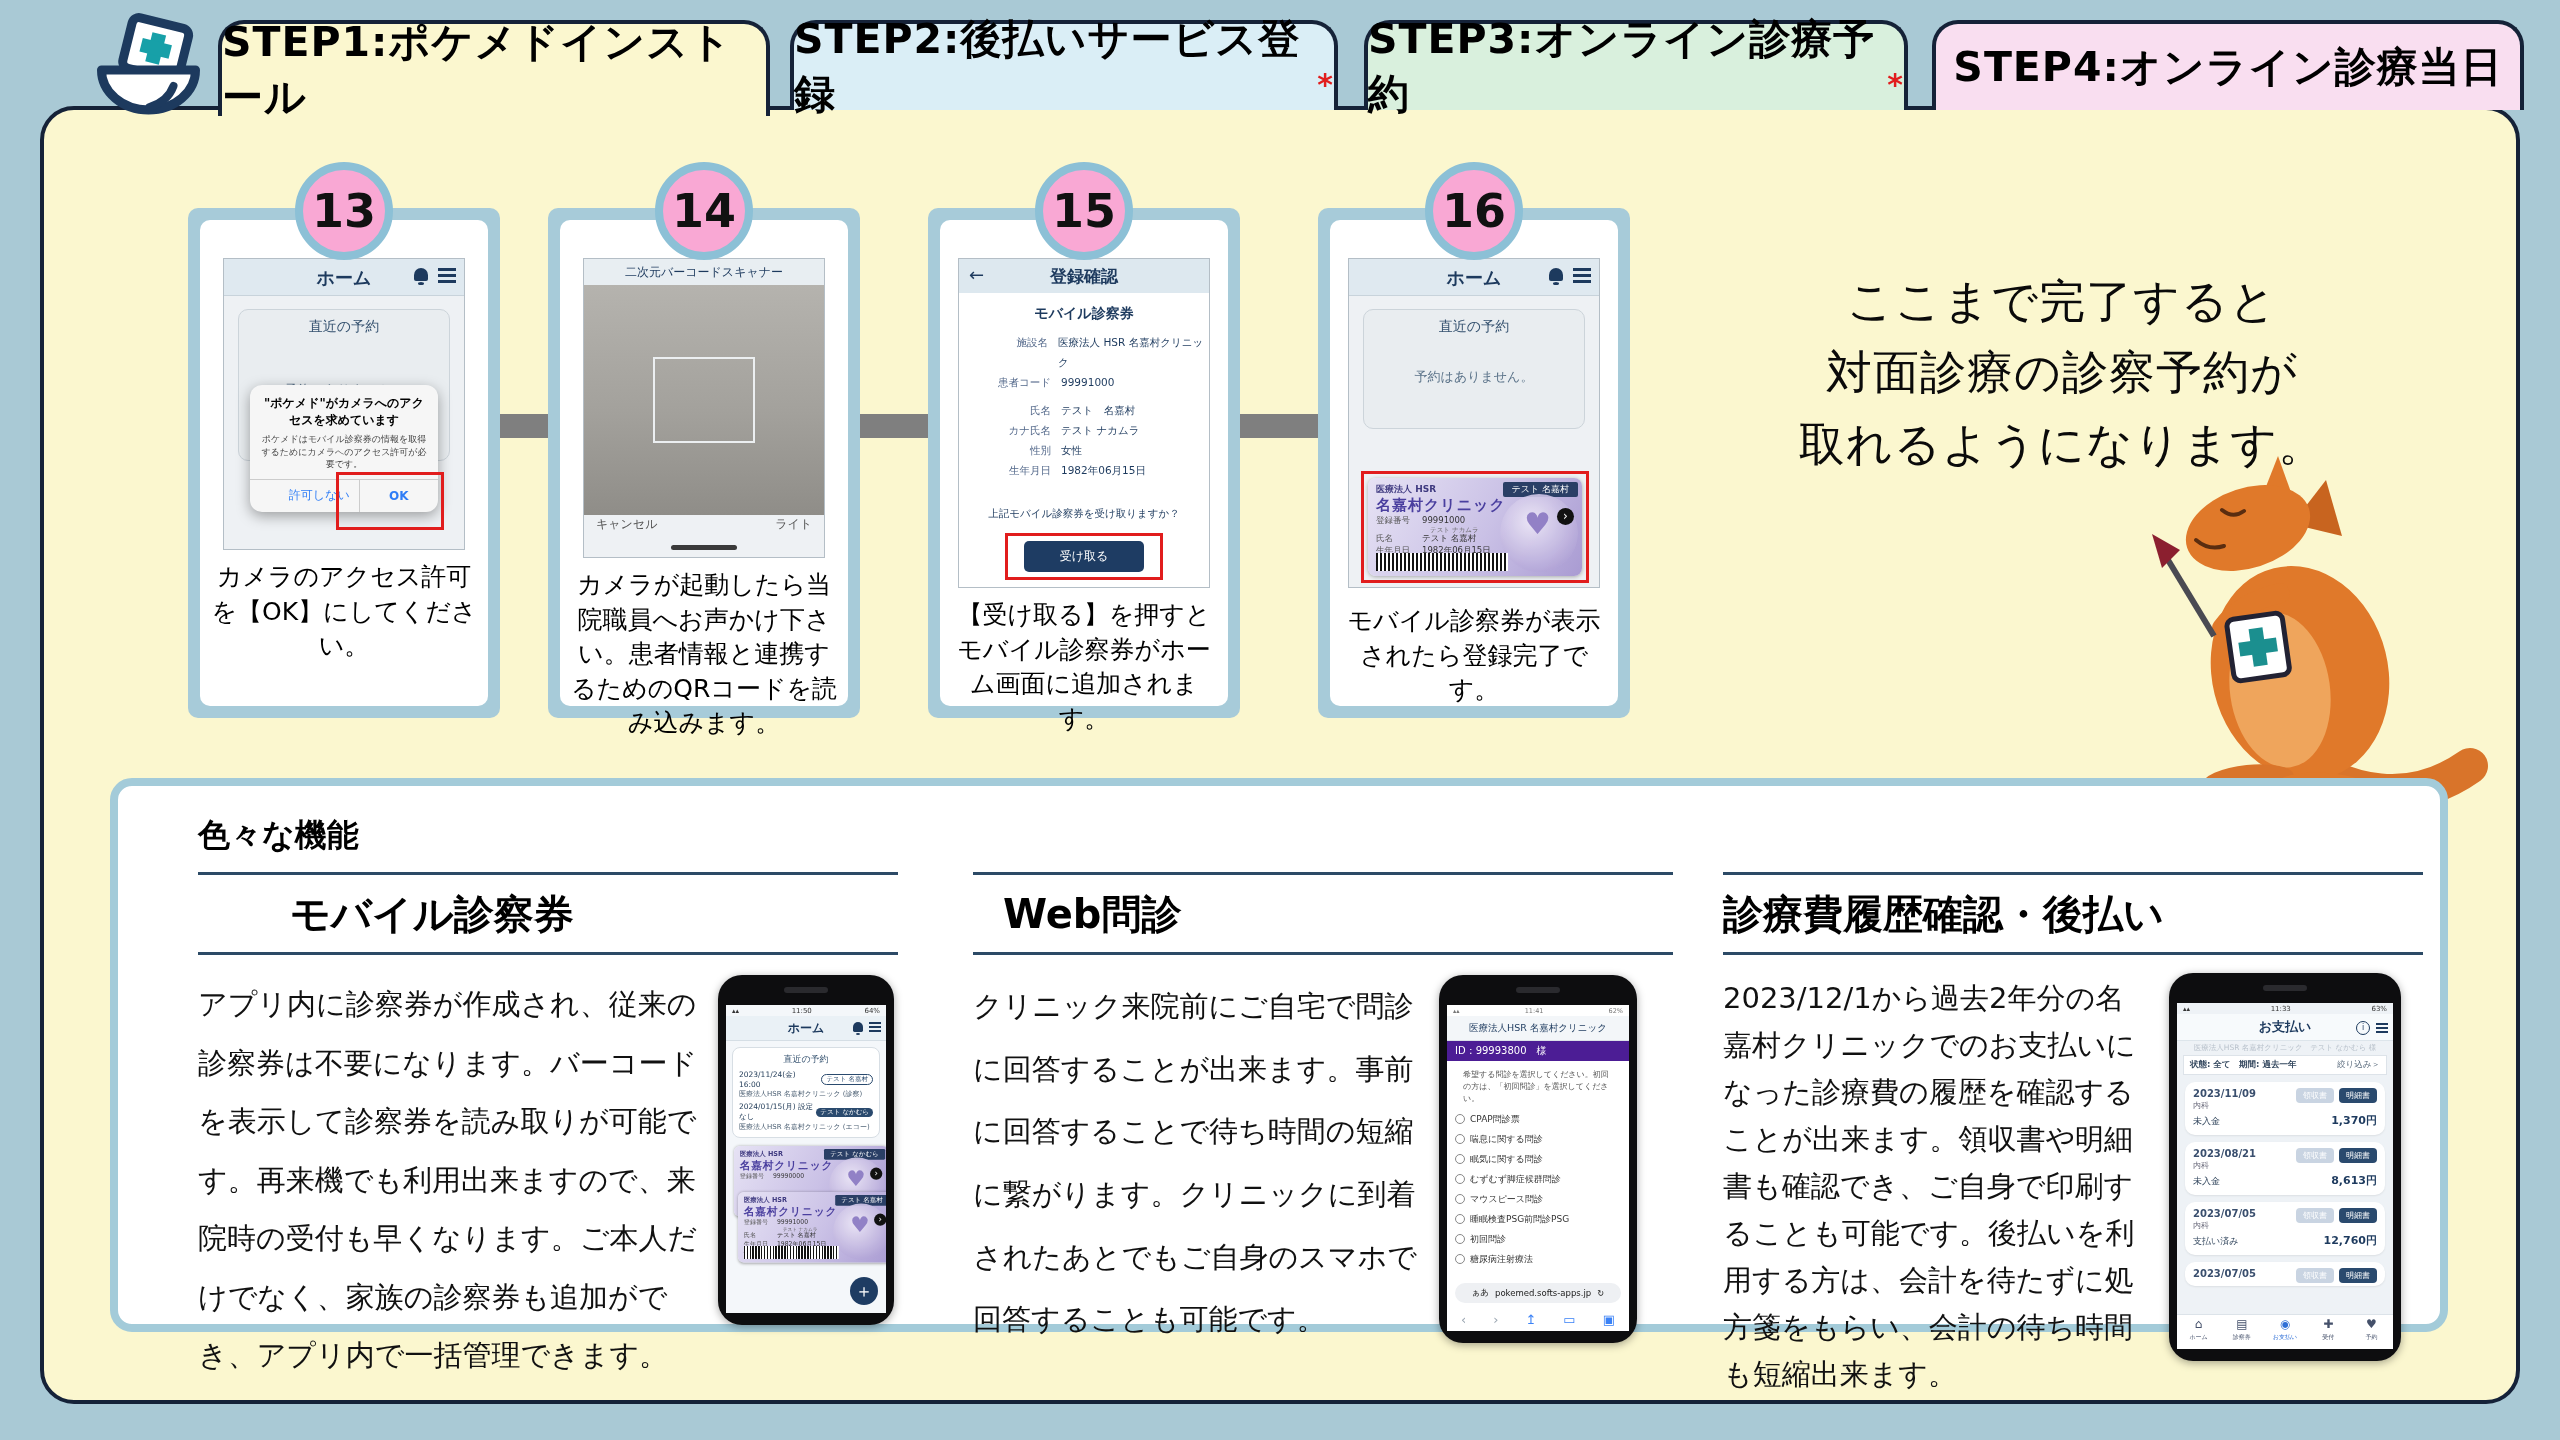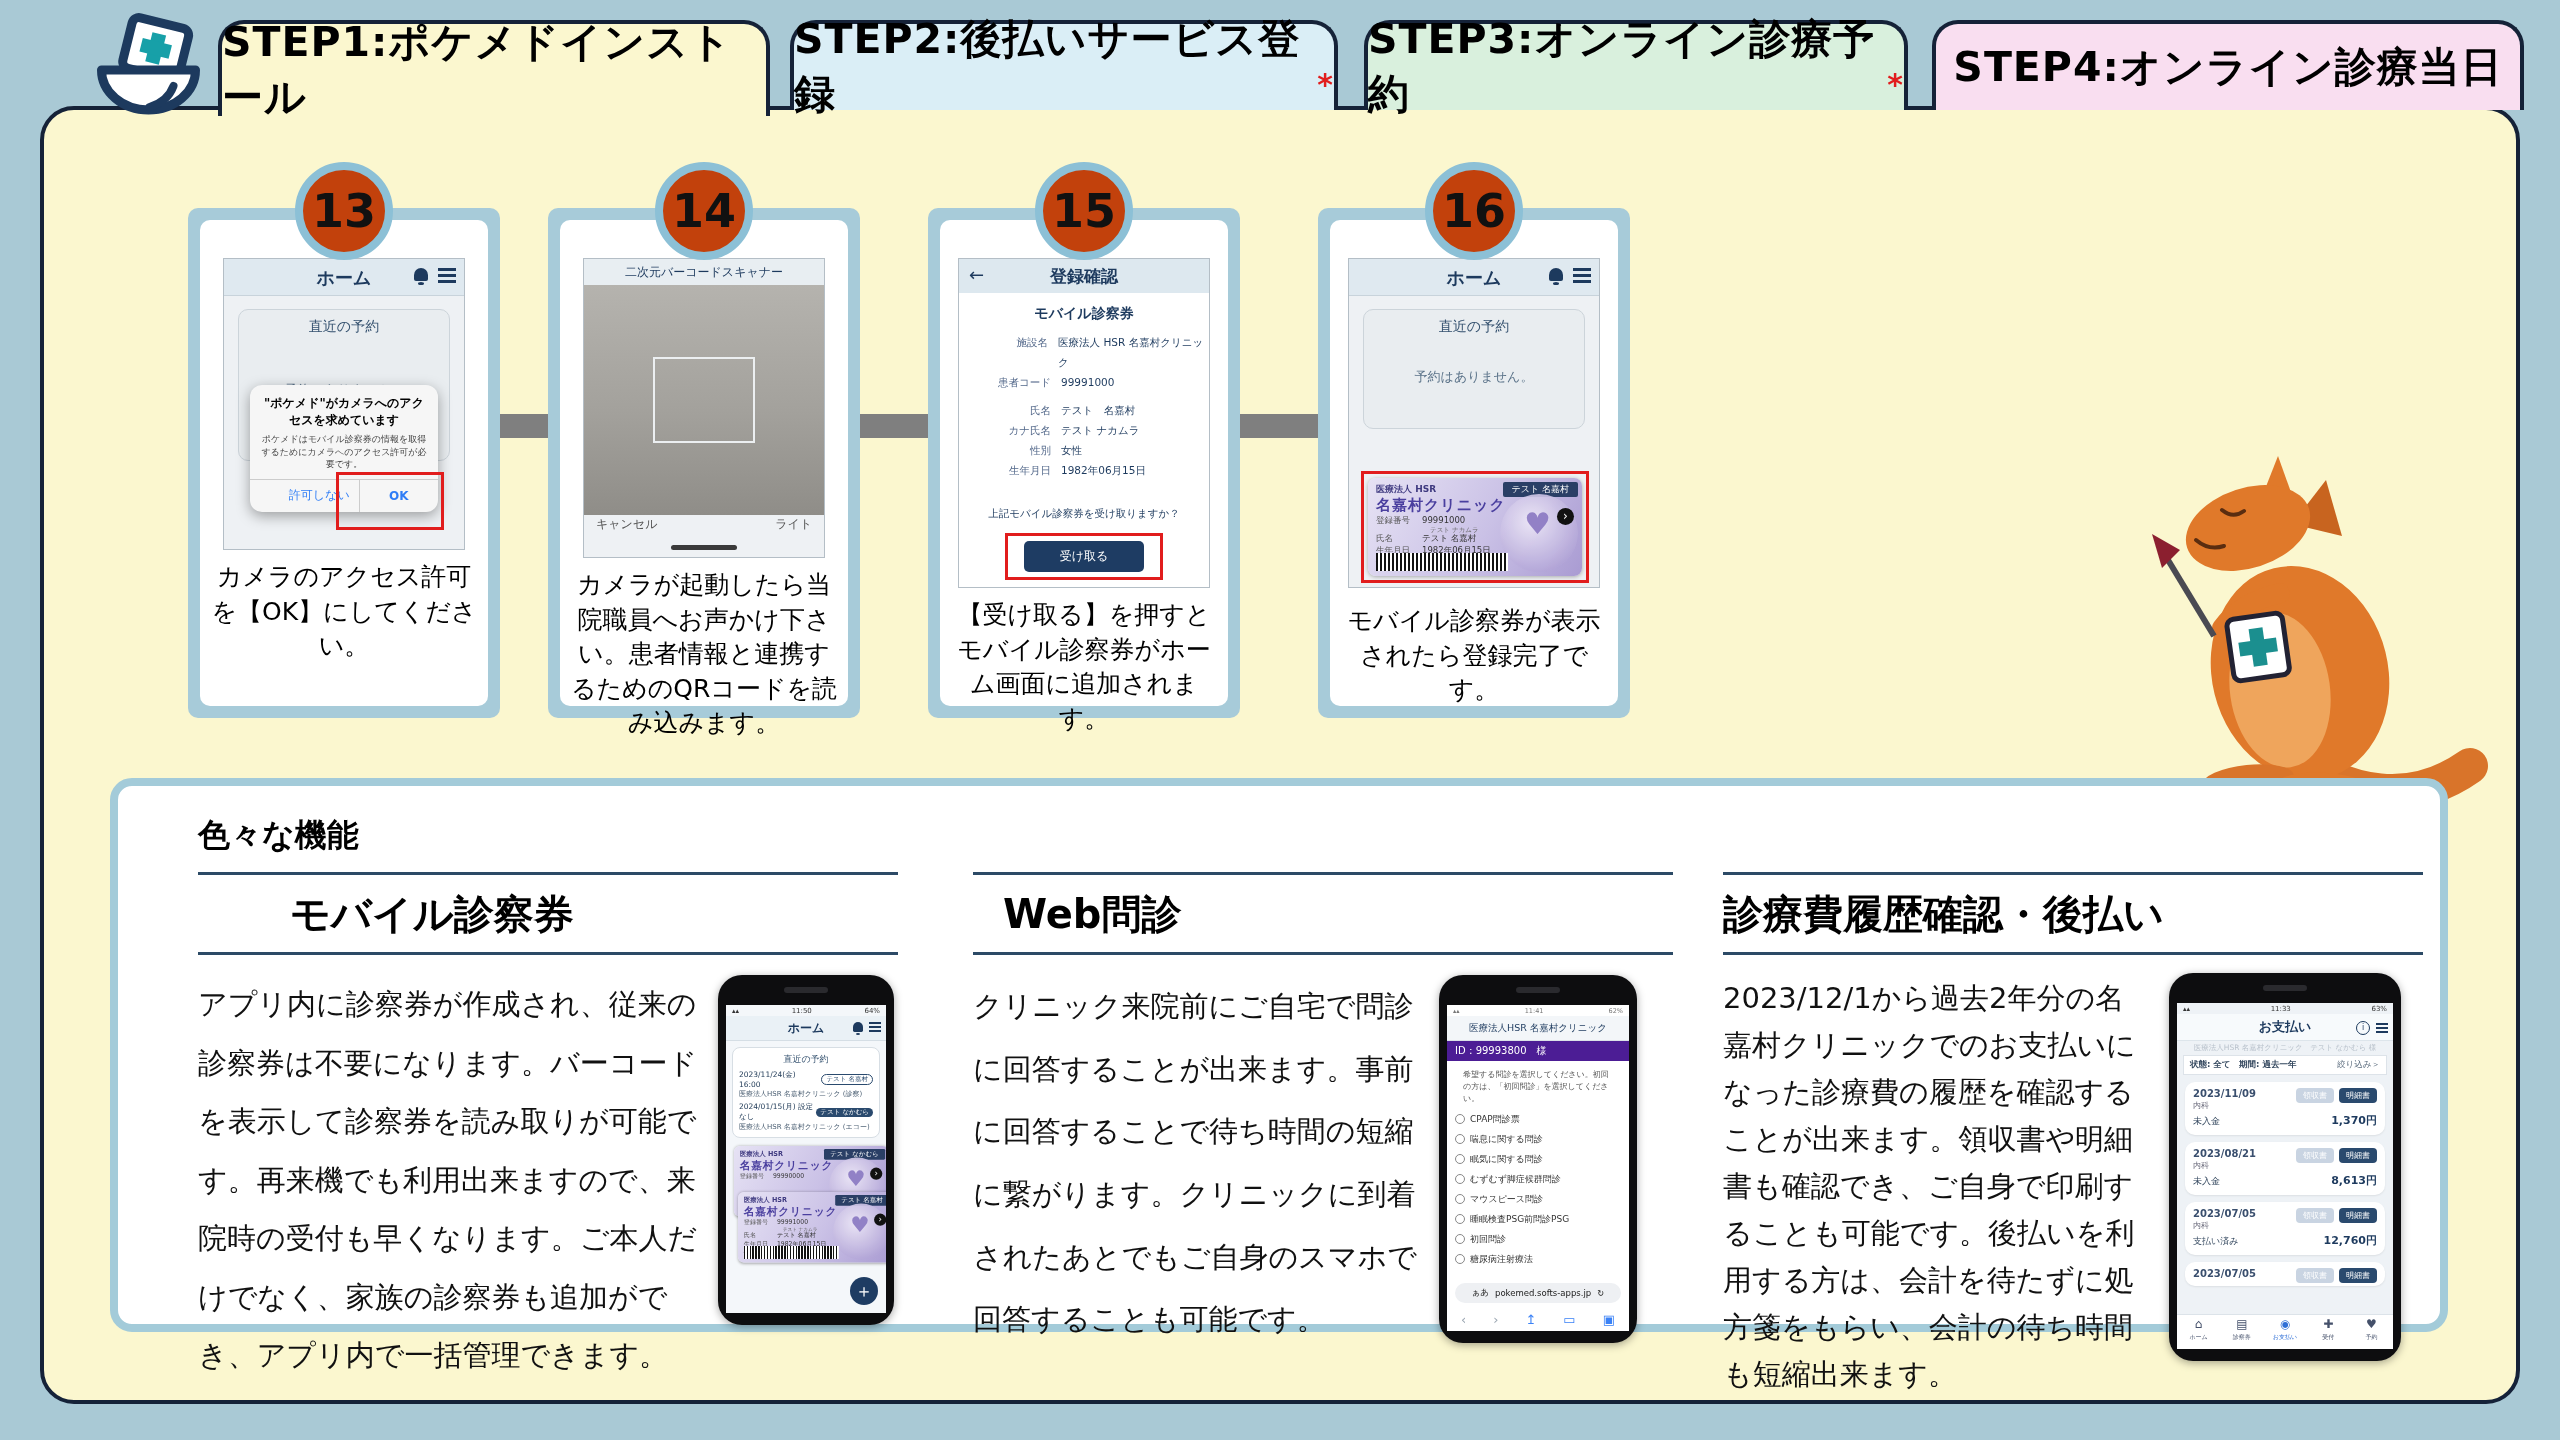--- a/index.html
+++ b/index.html
@@ -25,21 +25,21 @@
 
   
   .connector{position:absolute;top:414px;height:24px;background:#7f7f7f;z-index:2;}
   .c1{left:478px;width:92px;} .c2{left:838px;width:112px;} .c3{left:1218px;width:122px;}
 
   
   .step-card{position:absolute;top:208px;width:312px;height:510px;background:#a7cbd9;
     border-radius:10px;z-index:3;}
   .sc13{left:188px;} .sc14{left:548px;} .sc15{left:928px;} .sc16{left:1318px;}
   .step-num{position:absolute;top:-46px;left:50%;transform:translateX(-50%);
-    width:82px;height:82px;border-radius:50%;background:#c2410c;border:8px solid #8cc0d6;
+    width:82px;height:82px;border-radius:50%;background:#f9a8d4;border:8px solid #8cc0d6;
     display:flex;align-items:center;justify-content:center;font-size:46px;font-weight:bold;color:#111;z-index:4;}
   .step-inner{position:absolute;inset:12px;background:#fff;border-radius:10px;padding-top:38px;box-sizing:border-box;}
   .caption{margin-top:10px;padding:0 8px;text-align:center;font-size:25px;line-height:1.38;color:#000;}
 
   
   .shot{margin:0 auto;background:#eef1f4;border:1px solid #b4bec6;position:relative;overflow:hidden;box-sizing:border-box;}
   .app-header{height:36px;background:#dfe9f0;position:relative;border-bottom:1px solid #c8d3db;}
   .app-title{position:absolute;left:0;right:0;top:7px;text-align:center;font-size:18px;font-weight:bold;color:#1d3a5e;}
   .hdr-icons{position:absolute;right:8px;top:9px;display:flex;gap:10px;align-items:center;}
   .bell{width:14px;height:13px;background:#1d3a5e;border-radius:7px 7px 2px 2px;position:relative;}
@@ -348,20 +348,25 @@
             <div class="mc-row"><span class="l">生年月日</span><span>1982年06月15日</span></div>
             <div class="mc-row"><span class="l">性別</span><span>女</span></div>
             <div class="mc-bar"></div>
           </div>
         </div>
       </div>
       <div class="caption" style="margin-top:16px;">モバイル診察券が表示されたら登録完了です。</div>
     </div>
   </div>
 
+  <div class="note">
+    <div>ここまで完了すると</div>
+    <div>対面診療の診察予約が</div>
+    <div>取れるようになります。</div>
+  </div>
 
   <svg class="kangaroo" viewBox="0 0 370 400">
     <path d="M150 320 Q 255 398 340 338" fill="none" stroke="#d9742a" stroke-width="36" stroke-linecap="round"></path>
     <ellipse cx="170" cy="245" rx="88" ry="108" fill="#e0792a" transform="rotate(-14 170 245)"></ellipse>
     <ellipse cx="150" cy="262" rx="50" ry="78" fill="#efa55c" transform="rotate(-8 150 262)"></ellipse>
     <path d="M148 28 L172 95 L126 84 Z" fill="#e0792a"></path>
     <path d="M196 52 L212 108 L162 96 Z" fill="#c8641f"></path>
     <ellipse cx="118" cy="100" rx="64" ry="40" fill="#e0792a" transform="rotate(-18 118 100)"></ellipse>
     <path d="M92 82 q 11 9 22 1" fill="none" stroke="#5a2d10" stroke-width="4" stroke-linecap="round"></path>
     <path d="M66 112 q 13 11 28 6" fill="none" stroke="#5a2d10" stroke-width="4" stroke-linecap="round"></path>

